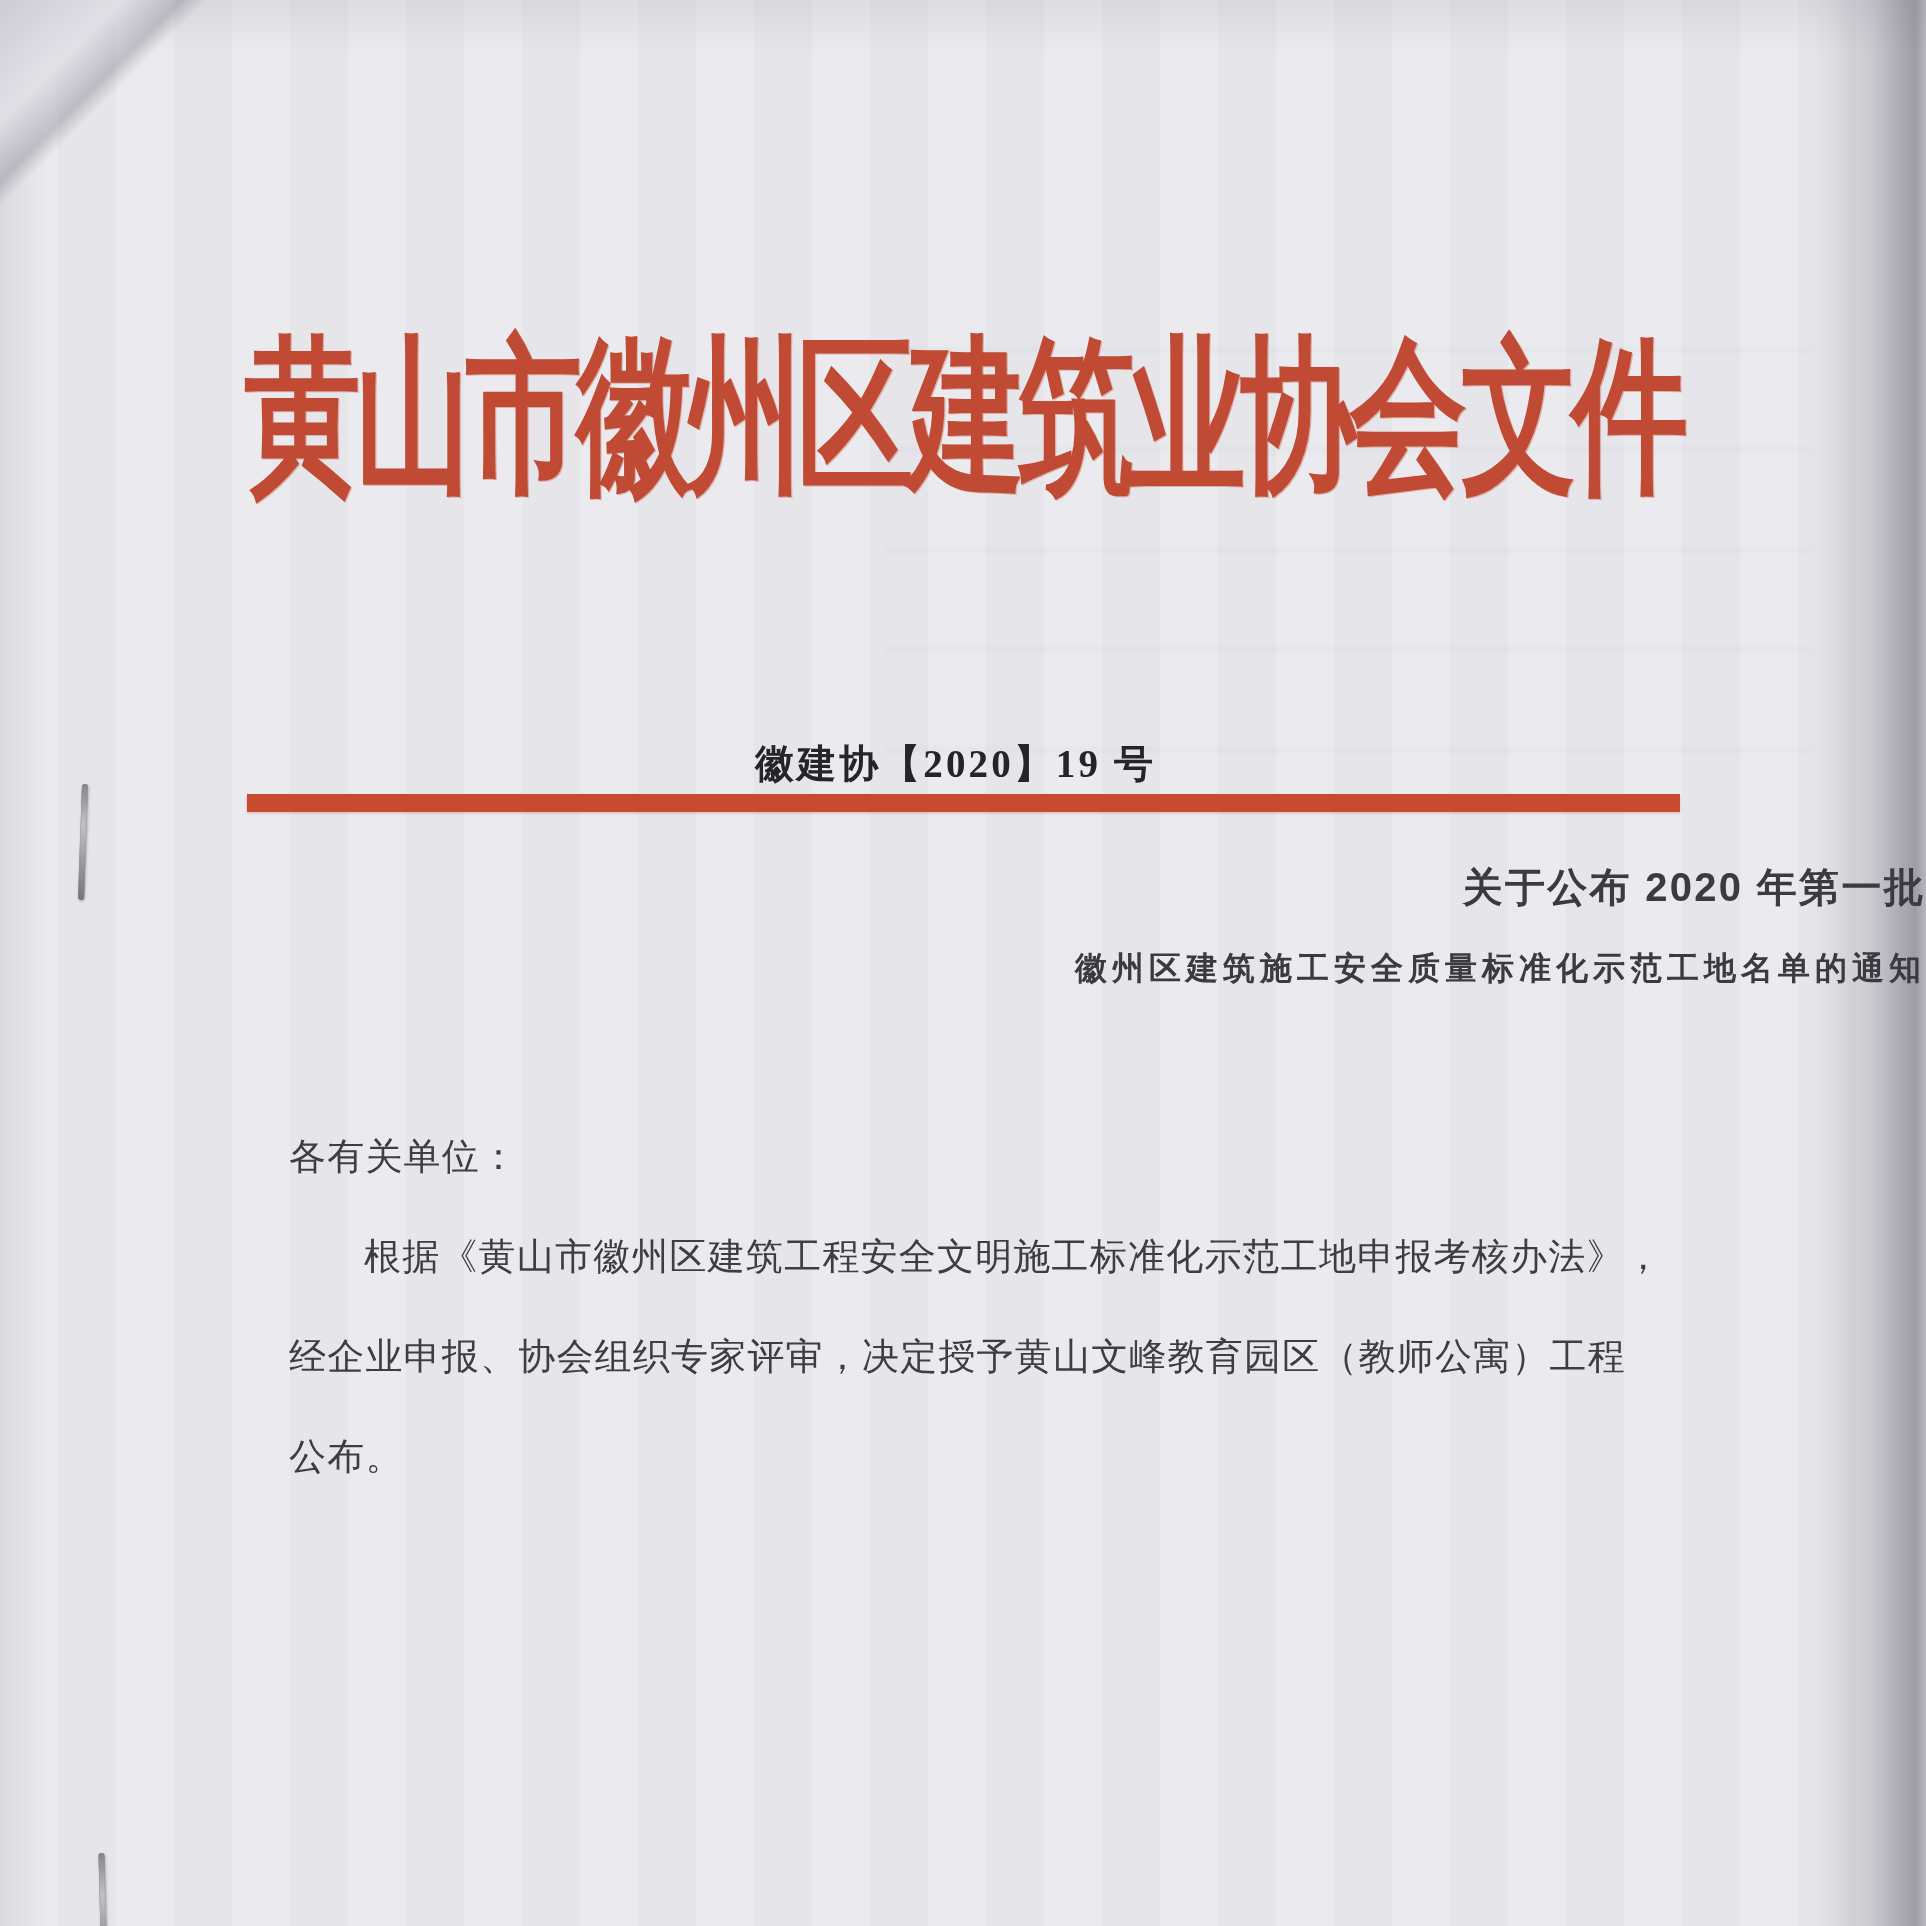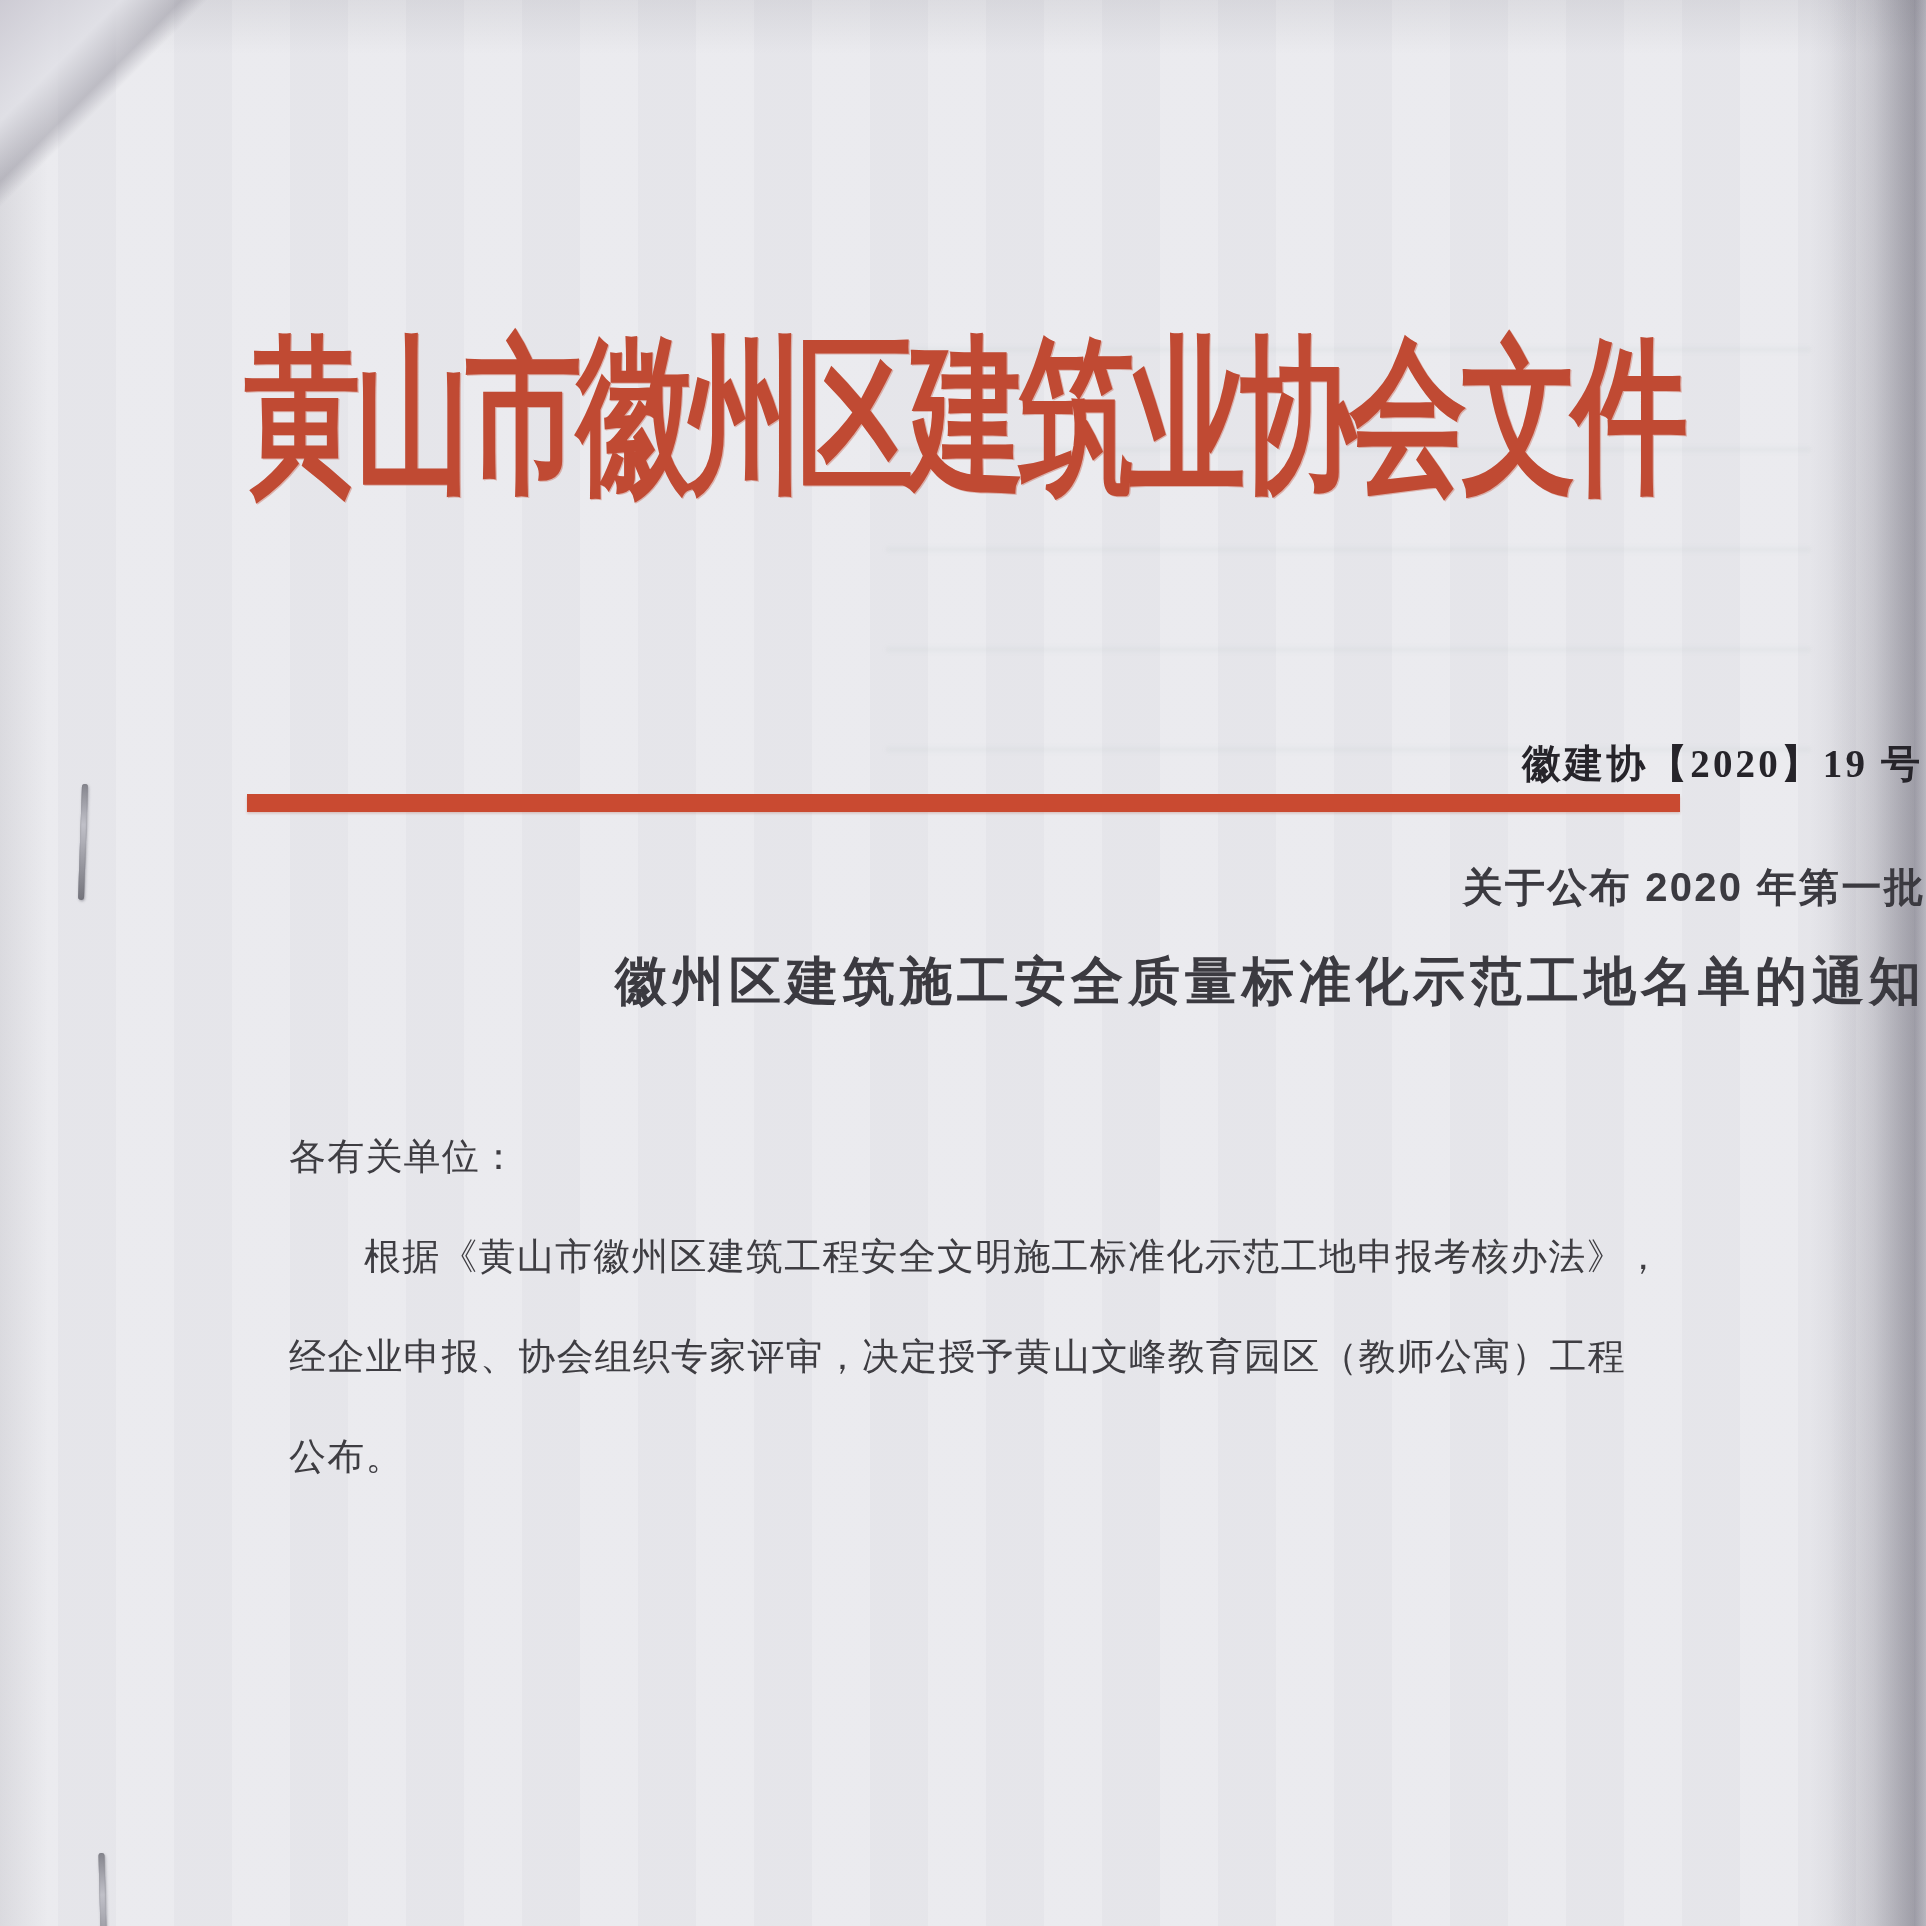--- a/index.html
+++ b/index.html
@@ -40,35 +40,35 @@
   .header-title {
     position:absolute; left:247px; top:319px; width:1433px; height:196px;
     display:flex; align-items:center; justify-content:center;
     font-family:"Liberation Serif","DejaVu Serif",serif;
     font-weight:900; font-size:116px; letter-spacing:-5.4px;
     color:#c04a33; white-space:nowrap;
     transform:scaleY(1.45); transform-origin:center;
     text-shadow:1.2px 0.8px 0 rgba(192,74,51,0.35);
   }
   .doc-number {
-    position:absolute; left:12px; top:737px; width:1911px; text-align:right;
+    position:absolute; left:0; top:737px; width:1911px; text-align:center;
     font-family:"Liberation Serif","DejaVu Serif",serif;
     font-weight:700; font-size:39px; letter-spacing:3.1px; color:#26242a;
   }
   .red-divider {
     position:absolute; left:247px; top:794px; width:1433px; height:18px;
     background:#c94a31;
     box-shadow:0 1.5px 2.3px rgba(160,60,40,0.25);
   }
   .title-line {
     position:absolute; left:0; width:1926px; text-align:right;
     font-weight:700; color:#3b3a40; white-space:nowrap;
   }
   .title-line.t1 { top:860px; font-size:40px; letter-spacing:2.3px; }
-  .title-line.t2 { top:947px; font-size:52px; letter-spacing:5px; }
+  .title-line.t2 { top:947px; font-size:32px; letter-spacing:5px; }
   .body-block {
     position:absolute; left:289px; top:1107px; width:1395px;
     font-size:37px; line-height:100px; letter-spacing:1.2px;
     color:#3e3d42; white-space:nowrap;
   }
   .body-block .indent { padding-left:75px; }
   .seal {
     position:absolute; left:1099px; top:1922px; width:385px; height:385px;
     transform:rotate(-8deg);
     mix-blend-mode:multiply; opacity:0.88;

